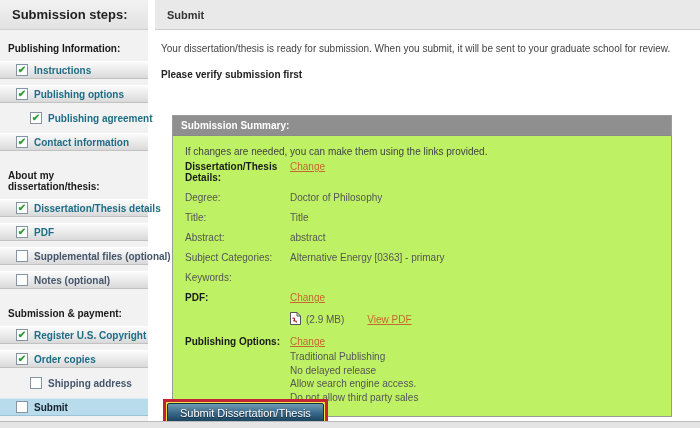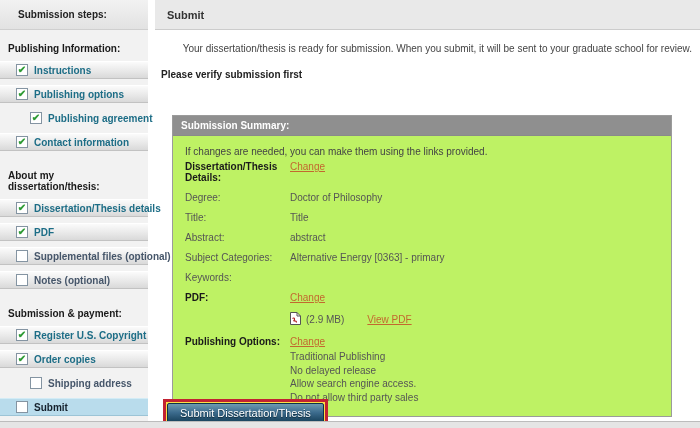--- a/index.html
+++ b/index.html
@@ -1,40 +1,40 @@
 <!DOCTYPE html>
 <html><head>
 <meta charset="utf-8">
 <style>
   * { margin:0; padding:0; box-sizing:border-box; }
   html,body { width:700px; height:428px; background:#fff; font-family:"Liberation Sans", sans-serif; font-size:10px; color:#444; overflow:hidden; }
   #page { position:relative; width:700px; height:428px; background:#fff; }
 
   
   #sidebar { position:absolute; left:0; top:0; width:148px; height:421px; background:#f2f2f2; }
-  #sidebar-title { height:30px; line-height:30px; padding-left:18px; font-weight:bold; font-size:10px; color:#222;
+  #sidebar-title { height:30px; line-height:30px; padding-left:12px; font-weight:bold; font-size:13px; color:#222;
     background:linear-gradient(#f2f2f2,#e2e2e2); border-bottom:1px solid #cfcfcf; }
   .side-heading { font-weight:bold; color:#1a1a1a; padding:13px 0 7px 8px; font-size:10px; }
   .step { display:flex; align-items:center; height:18px; margin-bottom:6px; padding-left:16px; cursor:pointer;
     background:linear-gradient(#fbfbfb 0%, #e9e9e9 55%, #d9d9d9 100%);
     border-top:1px solid #ffffff; border-bottom:1px solid #c2c2c2; }
   .step.indent { background:none; border-top:1px solid transparent; border-bottom:1px solid transparent; padding-left:30px; }
   .step.active { background:#b9dcec; border-top:1px solid #d3ecf6; border-bottom:1px solid #9cc4d6; }
   .cbox { flex:0 0 auto; width:12px; height:12px; background:#fff; border:1px solid #8494a2; margin-right:6px;
     font-size:10px; line-height:10px; text-align:center; color:#2f9b35; font-weight:bold; }
   .step.checked .cbox::after { content:"✔"; }
   .step-label { font-weight:bold; color:#46566a; white-space:nowrap; }
   .step.checked .step-label { color:#1d6d86; }
   .step.active .step-label { color:#14202c; }
 
   
   #main { position:absolute; left:155px; top:0; width:545px; height:421px; }
   #main-header { height:30px; line-height:30px; padding-left:12px; font-weight:bold; font-size:11px; color:#333;
     background:#e9e9e9; border-bottom:1px solid #cccccc; }
-  .para { padding:12px 8px 0 6px; line-height:13px; color:#444;text-align:right; }
+  .para { padding:12px 8px 0 6px; line-height:13px; color:#444; }
   .verify-h { padding:14px 8px 0 6px; font-weight:bold; color:#222; }
   .verify-t { padding:2px 8px 0 6px; line-height:13px; color:#444; }
 
   
   #summary { position:absolute; left:17px; top:115px; width:500px; border:1px solid #9b9b9b; background:#bef264; }
   #summary-header { height:20px; line-height:20px; padding-left:8px; background:#8f8f8f; border-bottom:1px solid #8a8a8a;
     color:#fff; font-weight:bold; }
   #summary-body { padding:10px 10px 10px 12px; }
   .s-intro { margin-bottom:4px; color:#444; }
   .srow { display:flex; margin-bottom:9px; }

